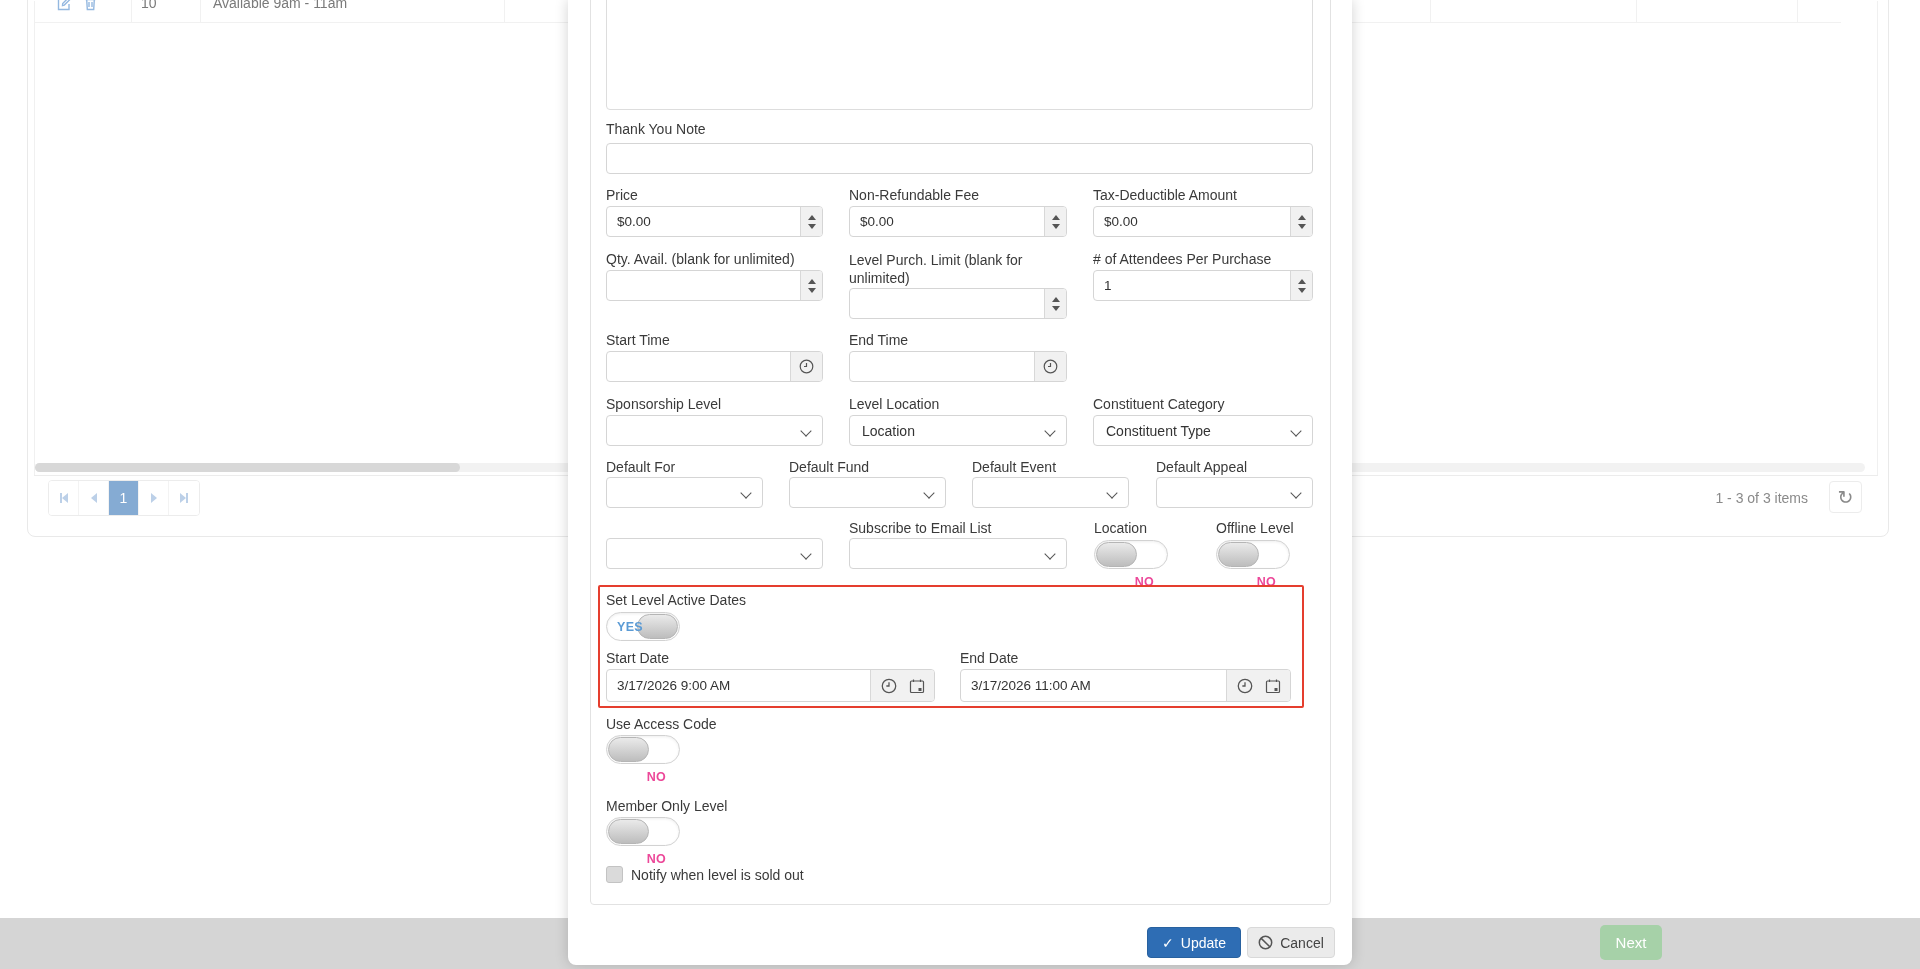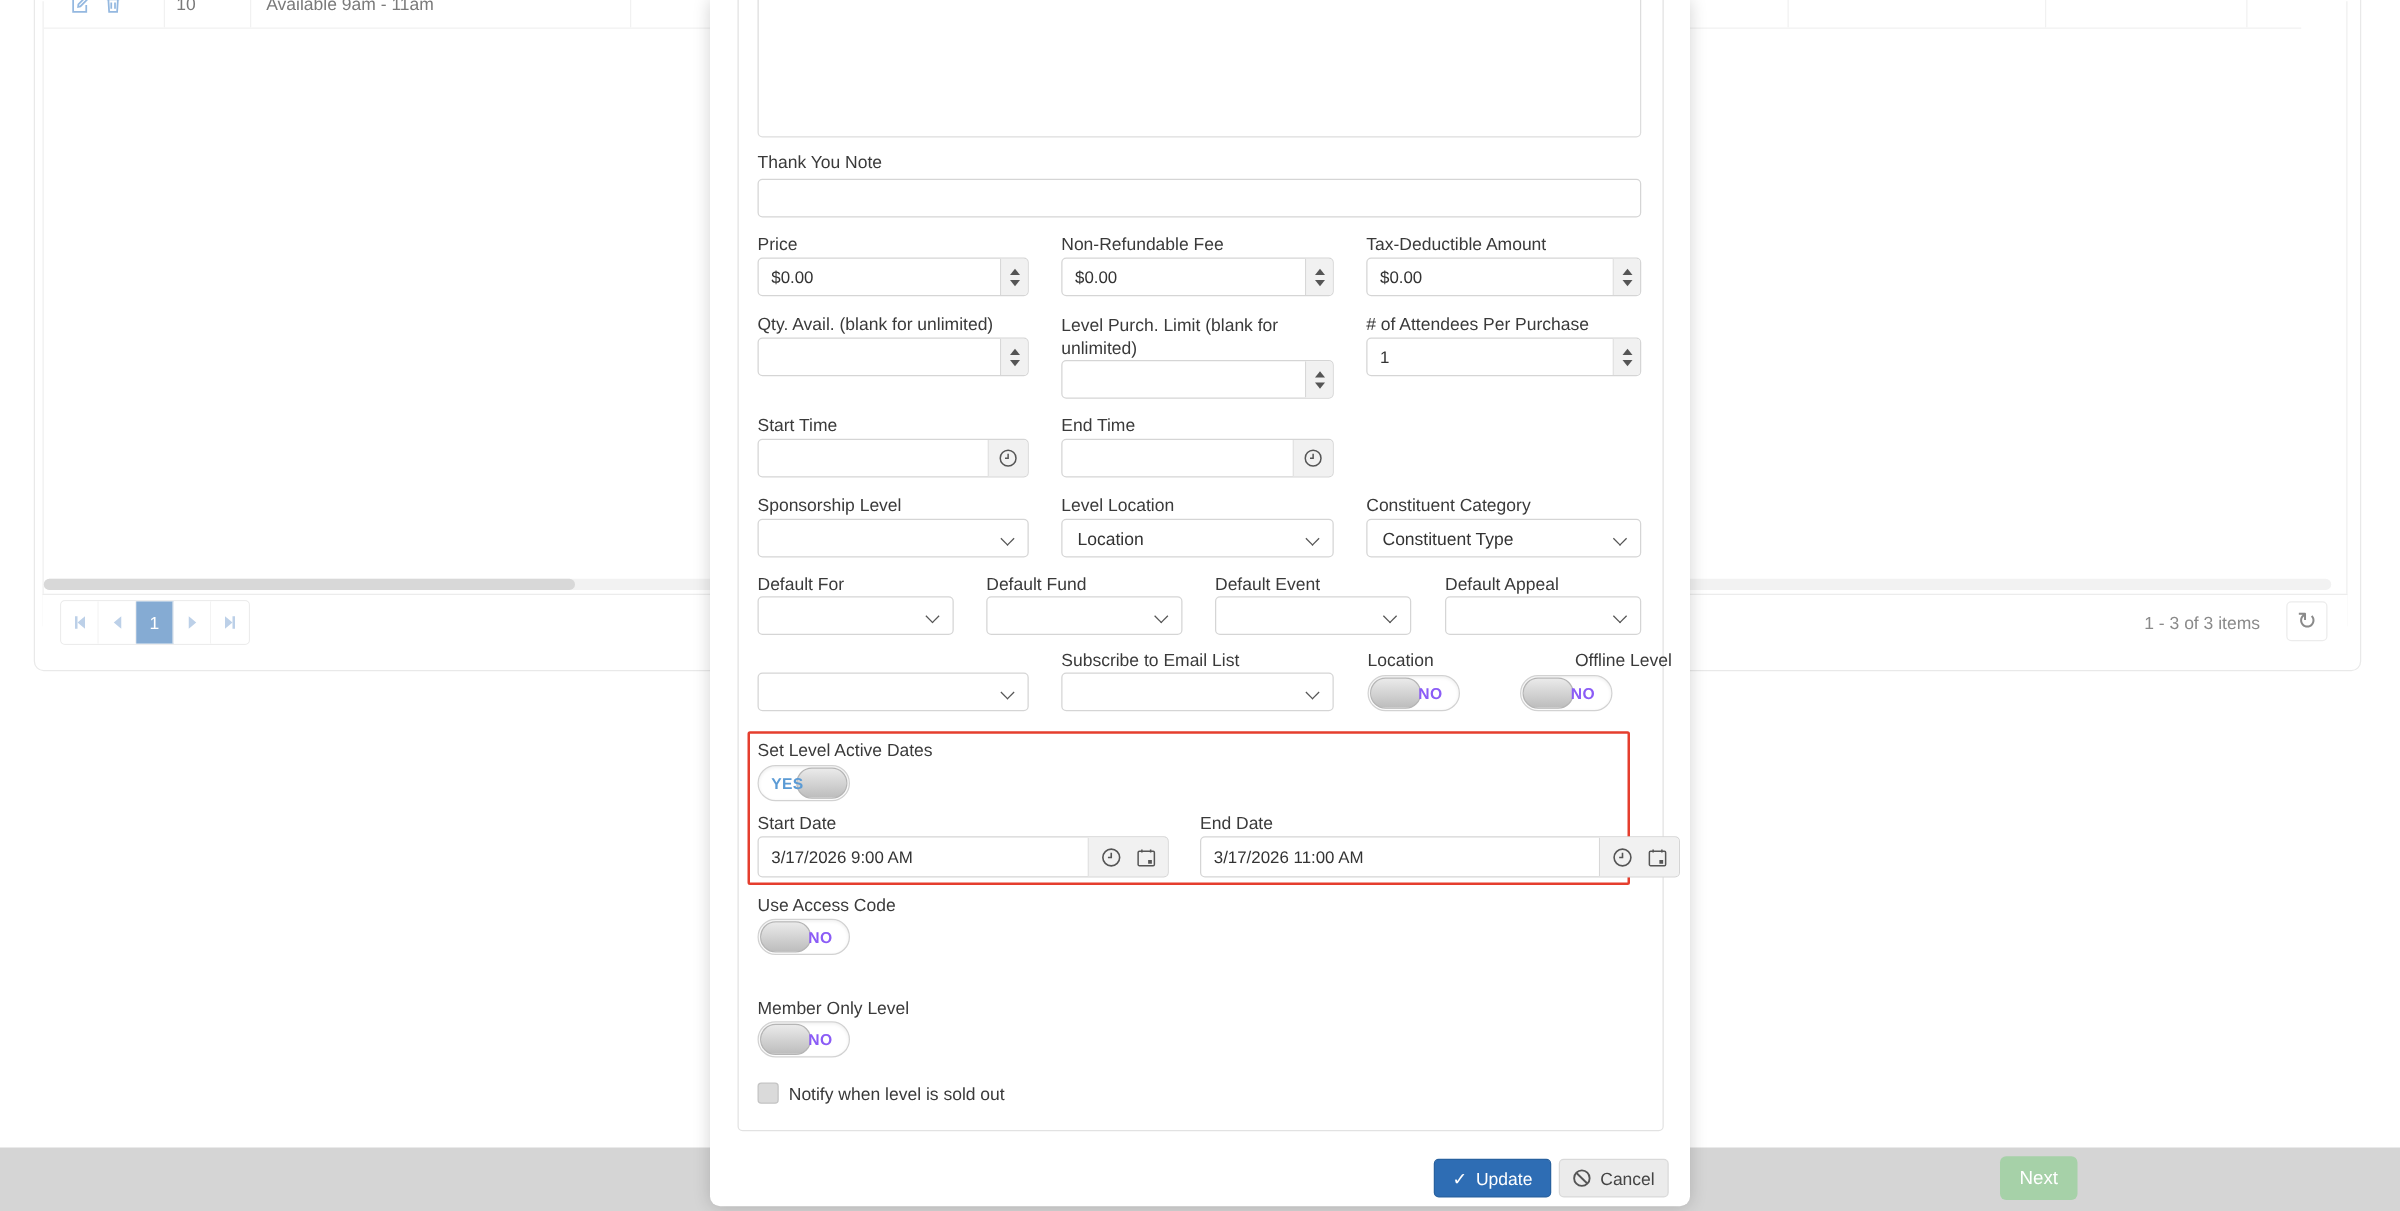--- a/index.html
+++ b/index.html
@@ -66,21 +66,21 @@
   .sel { position:absolute; height:31px; border:1px solid #d5d5d5; border-radius:4px; background:#fff;
     font-size:14px; color:#333; display:flex; align-items:center; padding:0 28px 0 12px; cursor:pointer; }
   .sel::after { content:""; position:absolute; right:12px; top:11px; width:7px; height:7px;
     border-right:1.6px solid #555; border-bottom:1.6px solid #555; transform:rotate(45deg); }
   .toggle { position:absolute; width:74px; height:29px; border:1px solid #d2d2d2; border-radius:15px;
     background:#fff; box-shadow:inset 0 1px 3px rgba(0,0,0,.07); cursor:pointer; }
   .knob { position:absolute; top:1px; width:41px; height:25px; border-radius:13px;
     background:linear-gradient(#eaeaea,#bdbdbd); border:1px solid #b5b5b5; }
   .toggle.off .knob { left:1px; } .toggle.on .knob { right:1px; }
   .tg-txt { position:absolute; top:7px; font-size:12.5px; font-weight:700; letter-spacing:.3px; }
-  .toggle.off .tg-txt { right:13px; color:#8b5cf6; }
+  .toggle.off .tg-txt { right:13px; color:#ec4899;margin-top:27px; }
   .toggle.on  .tg-txt { left:10px; color:#5b9bd5; }
   #hl-box { position:absolute; left:30px; top:585px; width:706px; height:123px;
     border:2px solid #e53e2e; border-radius:2px; }
   #notify-cb { position:absolute; left:38px; top:866px; width:17px; height:17px;
     background:#dadada; border:1px solid #c3c3c3; border-radius:3px; cursor:pointer; }
   .btn { position:absolute; top:927px; height:31px; border-radius:4px; font-size:14px;
     display:flex; align-items:center; justify-content:center; gap:7px; cursor:pointer;
     font-family:inherit; border:1px solid transparent; }
   #update-btn { left:579px; width:94px; background:#2e6db4; border-color:#28619f; color:#fff; }
   #cancel-btn { left:679px; width:88px; background:#ebebeb; border-color:#d9d9d9; color:#444; }
@@ -251,21 +251,21 @@
 
   <div class="lbl" style="left:38px; top:539px;font-weight:bold;">Person Responsible</div>
   <div class="sel" style="left:38px; top:538px; width:217px;"></div>
   <div class="lbl" style="left:281px; top:520px;">Subscribe to Email List</div>
   <div class="sel" style="left:281px; top:538px; width:218px;"></div>
   <div class="lbl" style="left:526px; top:520px;">Location</div>
   <div class="toggle off" style="left:526px; top:540px;">
     <span class="knob"></span>
     <span class="tg-txt">NO</span>
   </div>
-  <div class="lbl" style="left:648px; top:520px;margin-left:44px;">Offline Level</div>
+  <div class="lbl" style="left:648px; top:520px;">Offline Level</div>
   <div class="toggle off" style="left:648px; top:540px;">
     <span class="knob"></span>
     <span class="tg-txt">NO</span>
   </div>
 
   <div id="hl-box">
     <div class="lbl" style="left:6px; top:5px;">Set Level Active Dates</div>
     <div class="toggle on" style="left:6px; top:25px;">
       <span class="knob"></span>
       <span class="tg-txt">YES</span>
@@ -283,21 +283,21 @@
         <span>
             <svg width="16" height="16" viewBox="0 0 16 16" fill="none" stroke="#555" stroke-width="1.2">
               <rect x="1.5" y="3" width="13" height="11.5" rx="1"></rect>
               <path d="M4.5 1.5V4M11.5 1.5V4"></path>
               <rect x="9.5" y="10" width="3" height="3" fill="#555" stroke="none"></rect>
             </svg>
           </span>
       </div>
     </div>
     <div class="lbl" style="left:360px; top:63px;text-align:center;">End Date</div>
-    <div class="fld" style="left:360px; top:82px; width:384px; height:33px;">
+    <div class="fld" style="left:360px; top:82px; width:331px; height:33px;">
       <input value="3/17/2026 11:00 AM" style="">
       <div class="seg" style="width:64px; gap:12px;">
         <span>
             <svg width="16" height="16" viewBox="0 0 15 15" fill="none" stroke="#555" stroke-width="1.2">
               <circle cx="7.5" cy="7.5" r="6.3"></circle>
               <path d="M7.5 4v3.5H5"></path>
             </svg>
           </span>
         <span>
             <svg width="16" height="16" viewBox="0 0 16 16" fill="none" stroke="#555" stroke-width="1.2">

